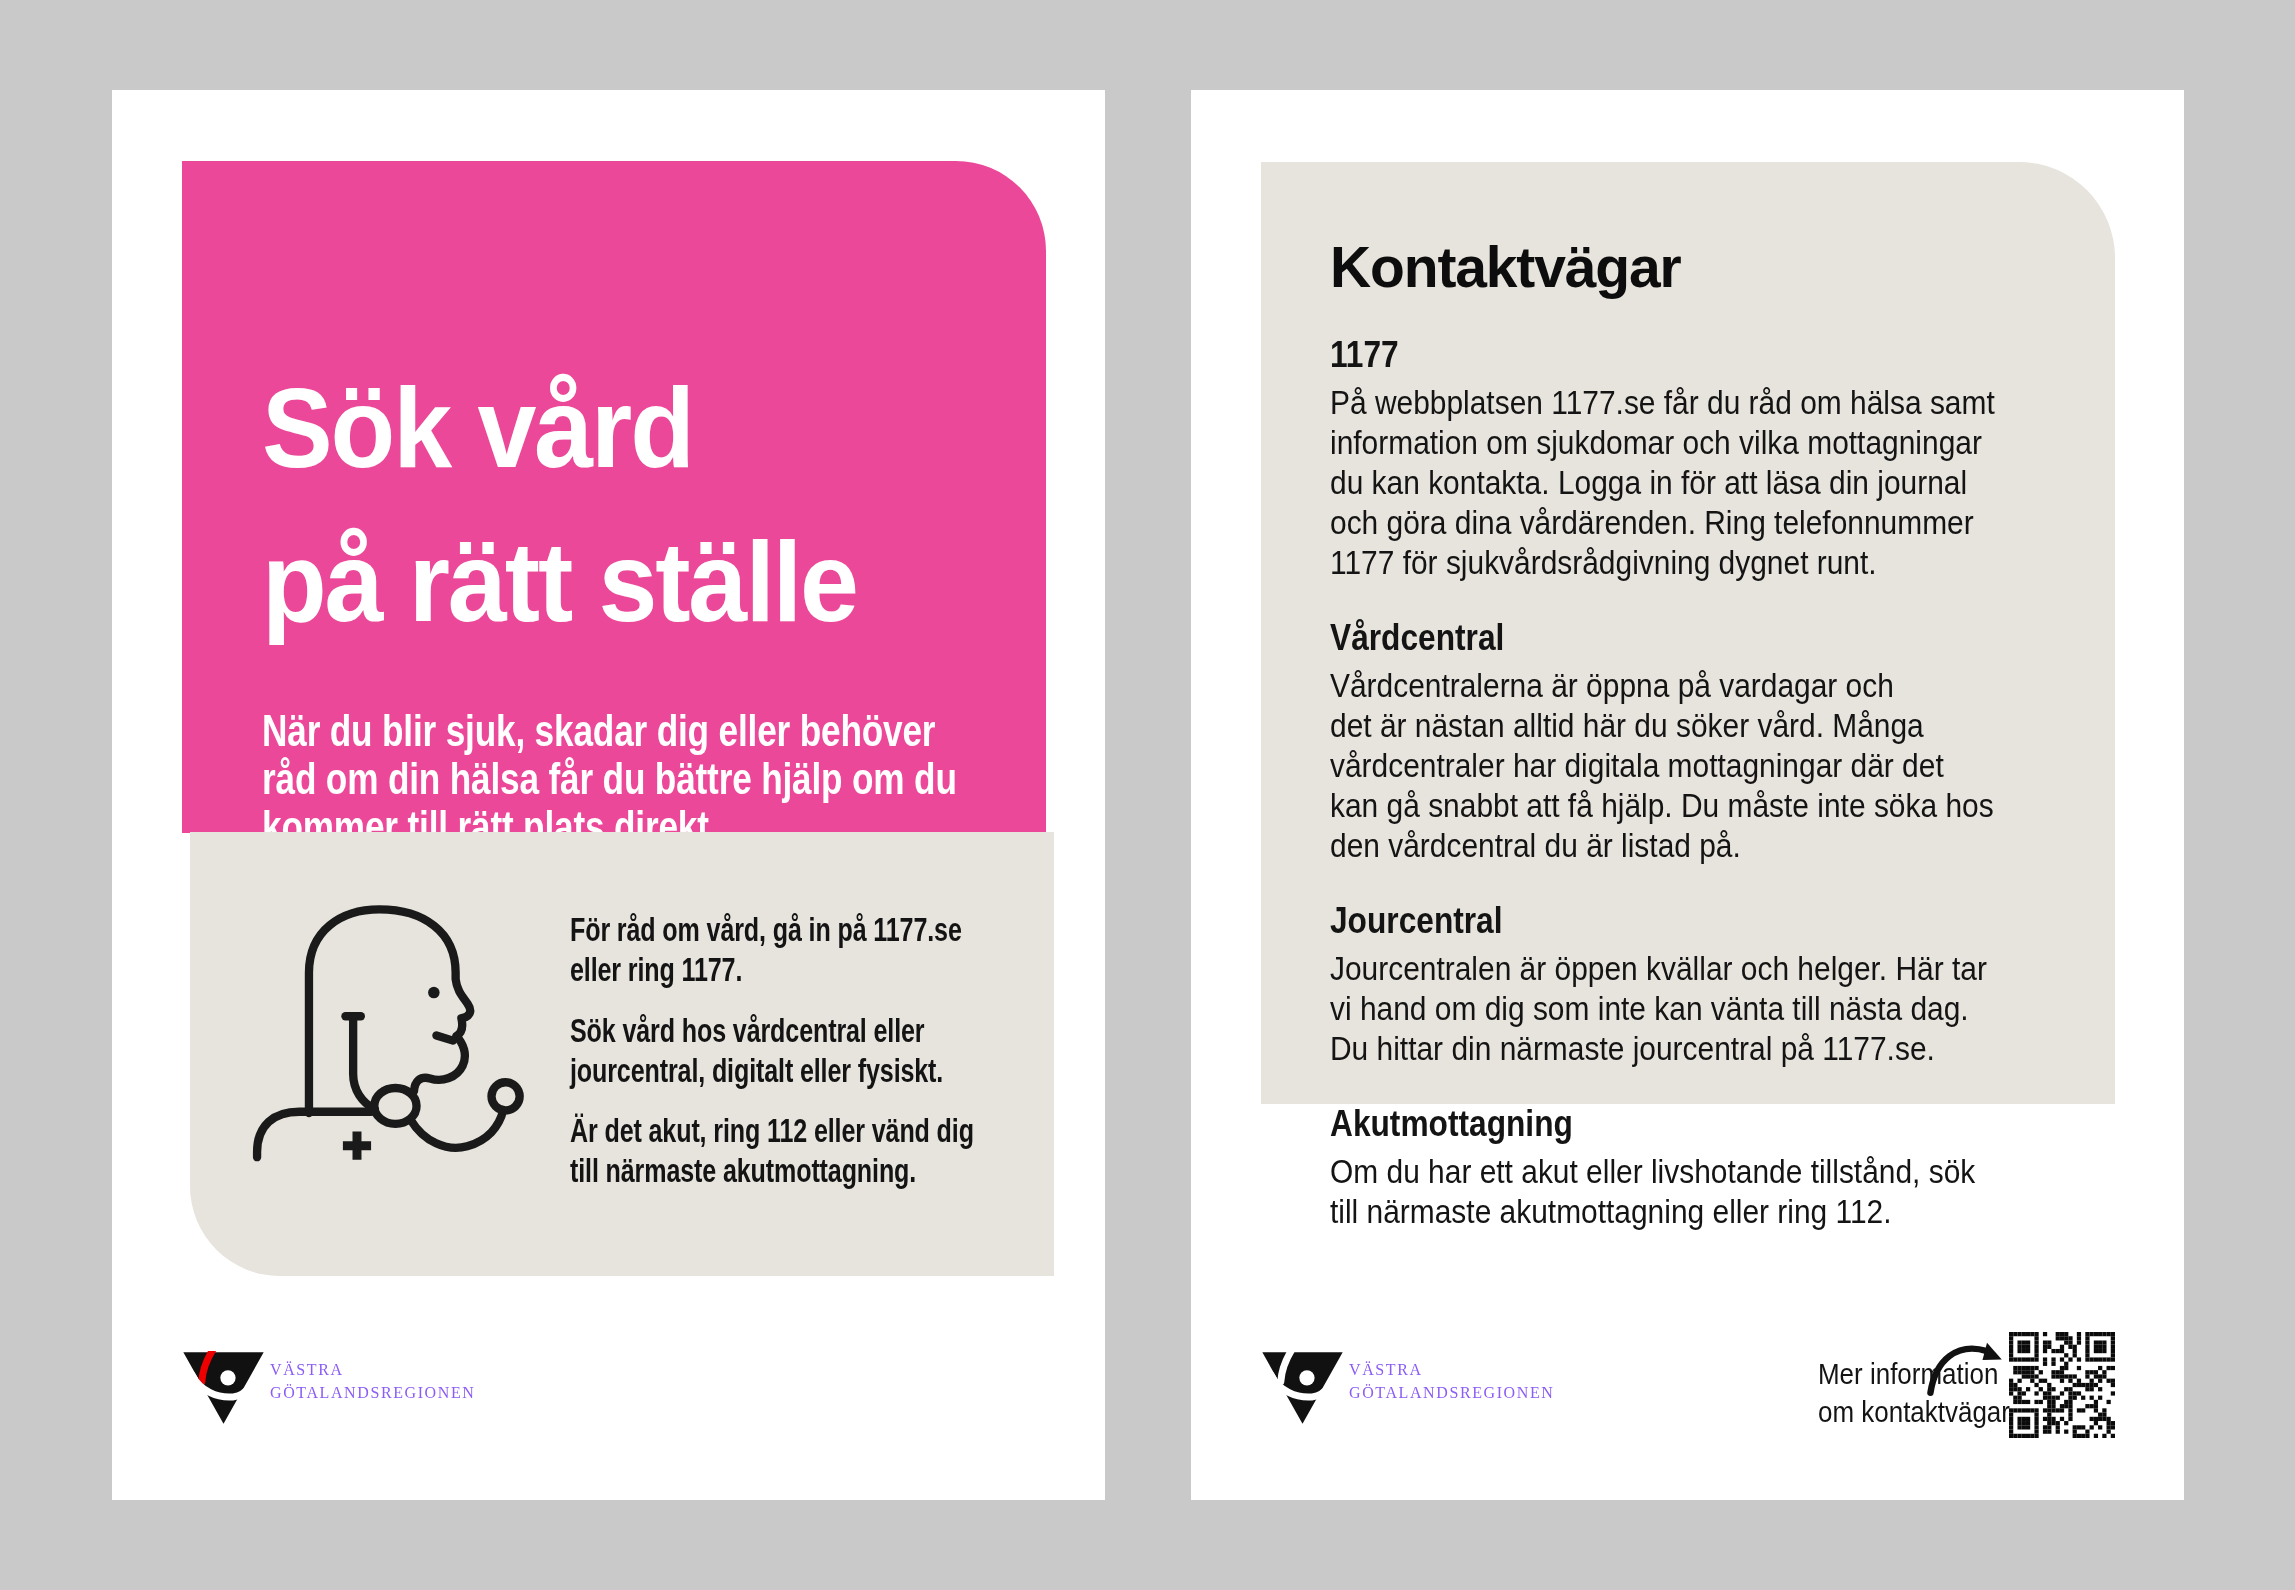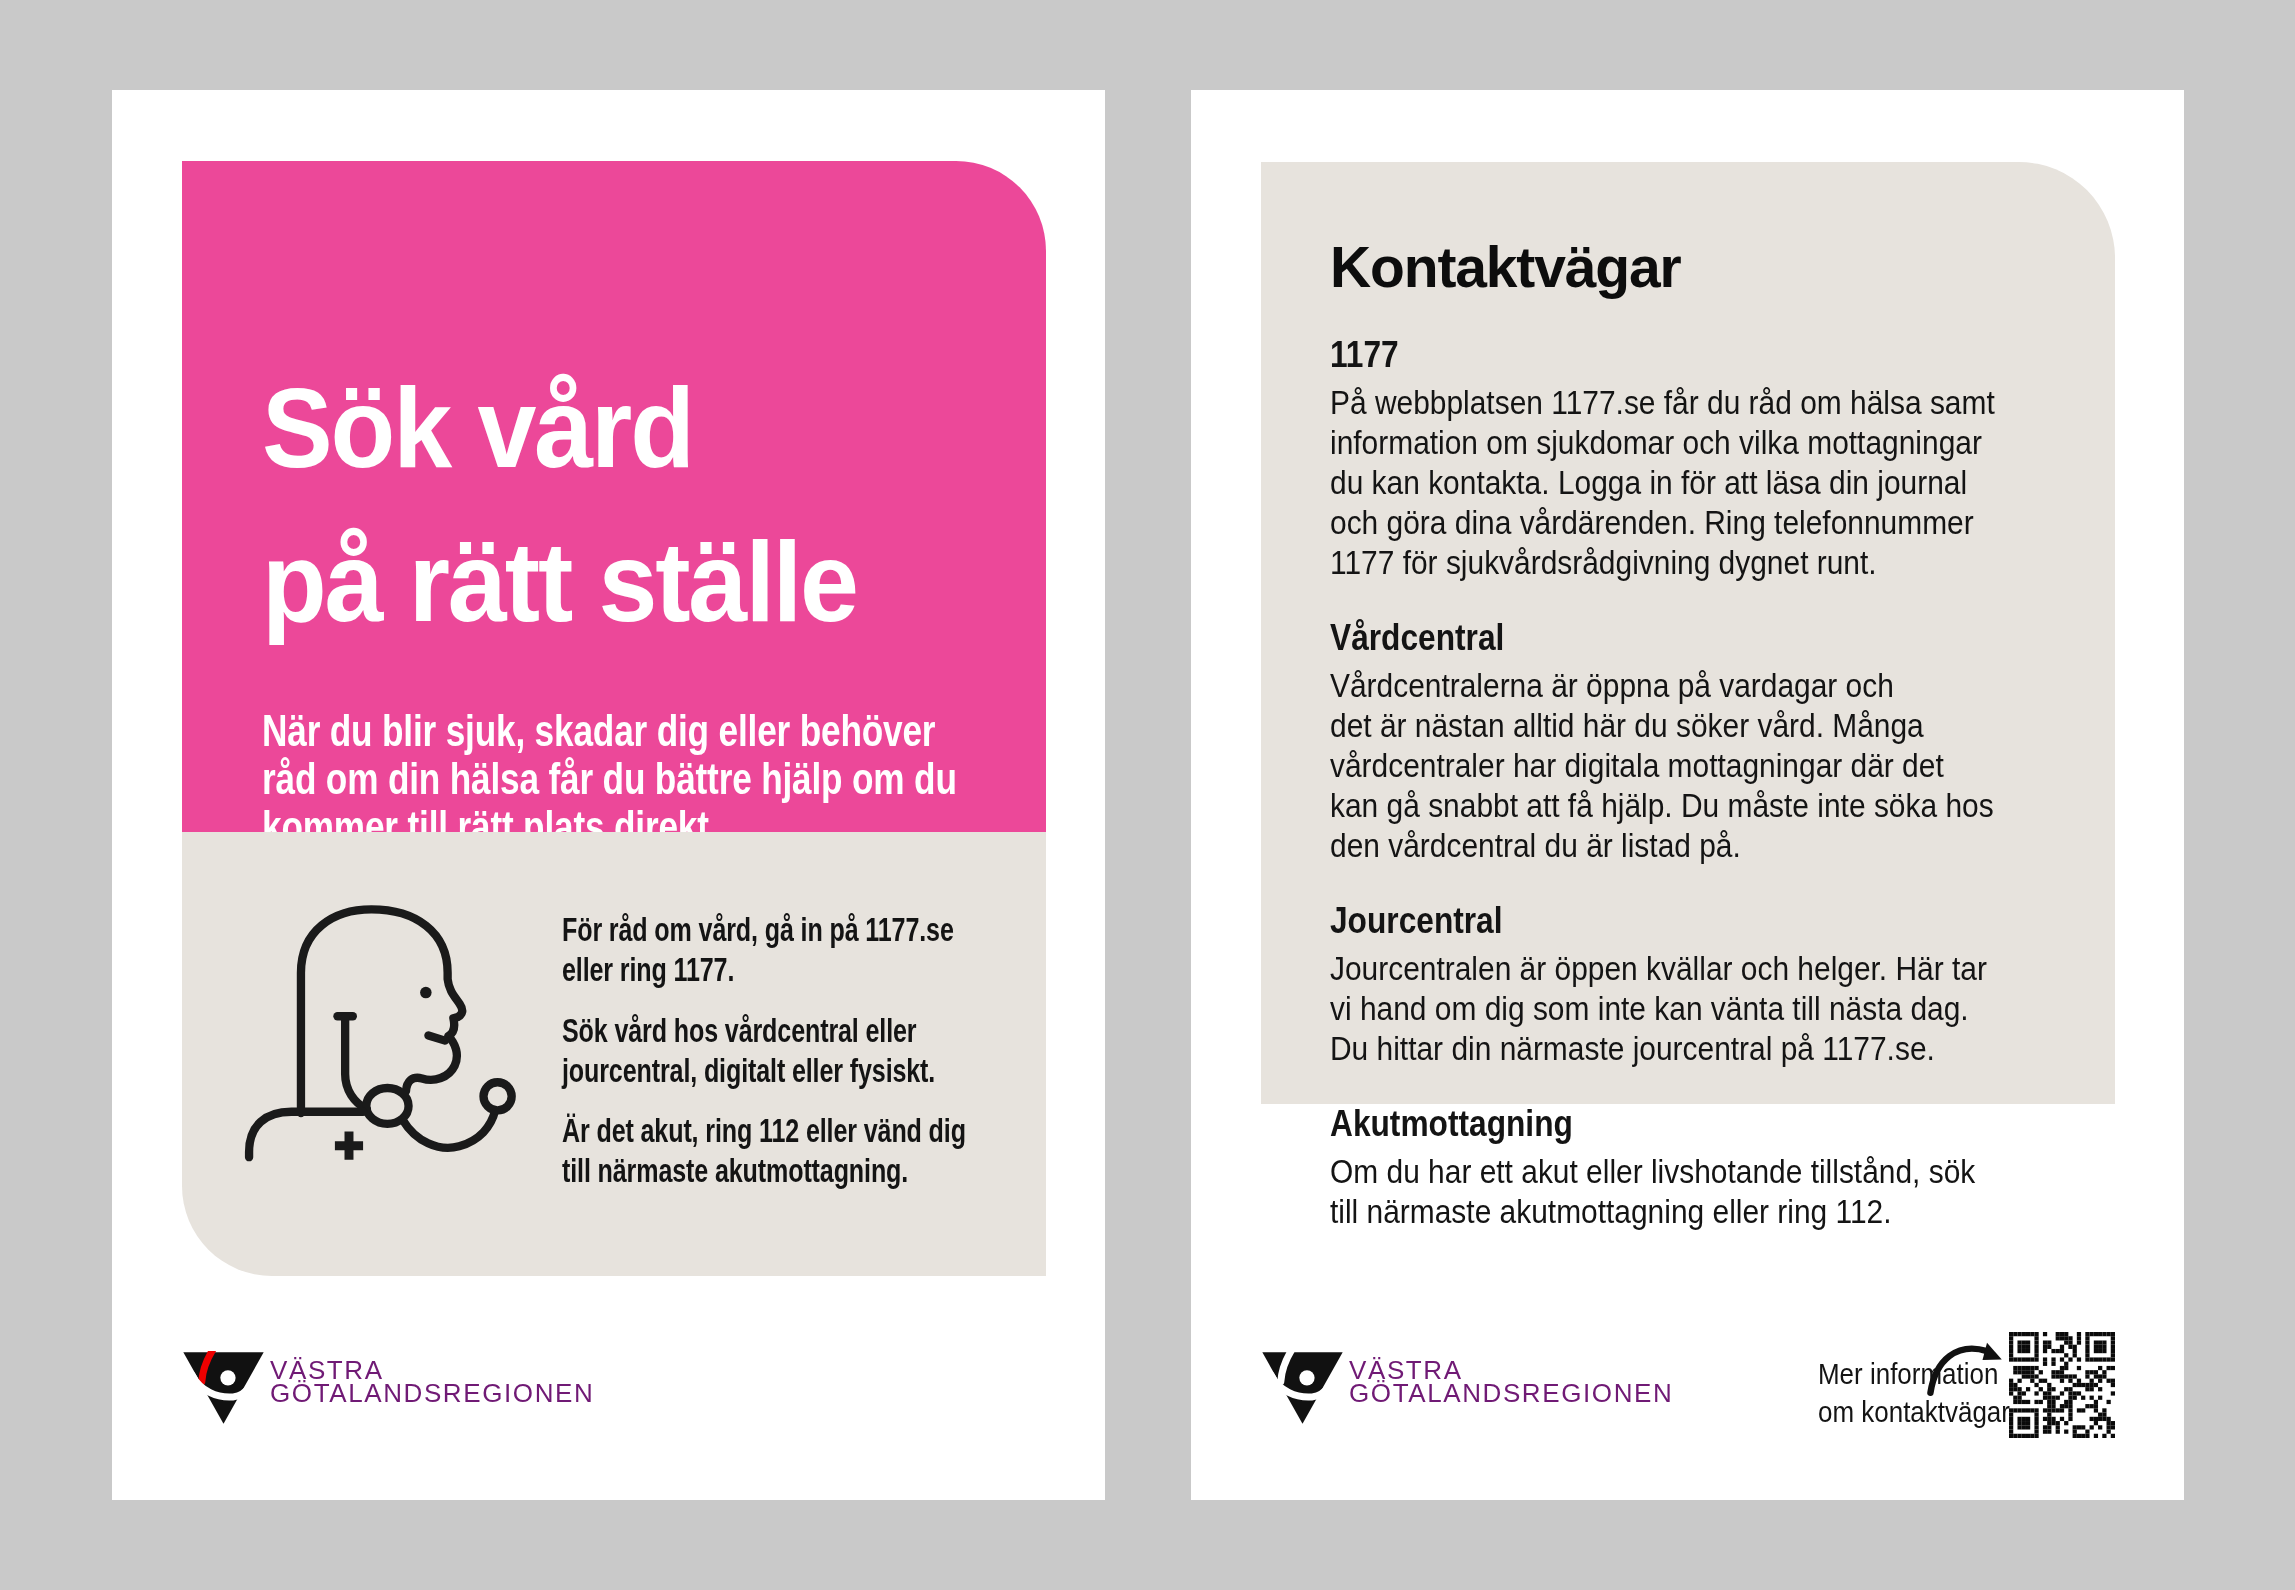--- a/index.html
+++ b/index.html
@@ -22,39 +22,39 @@
     position:absolute;left:80px;top:190px;
     font-size:114px;line-height:154px;font-weight:800;letter-spacing:-0.02em;
     color:#ffffff;transform:scaleX(.93);transform-origin:left top;
   }
   .hero-subtitle{
     position:absolute;left:80px;top:546px;
     font-size:44px;line-height:48px;font-weight:600;letter-spacing:-0.005em;
     color:#ffffff;transform:scaleX(.80);transform-origin:left top;
   }
   .info-panel{
-    position:absolute;left:70px;top:742px;width:864px;height:444px;
+    position:absolute;left:78px;top:742px;width:864px;height:444px;
     border-radius:0 0 0 90px;
   }
   .doctor{position:absolute;left:59px;top:69px;width:289px;height:269px;}
   .info-text{
     position:absolute;left:380px;top:78px;
     font-size:33px;line-height:40px;font-weight:700;letter-spacing:-0.005em;
     transform:scaleX(.76);transform-origin:left top;
   }
   .info-text .para{margin:0 0 20.5px 0;}
   .ln{white-space:nowrap;}
 
   
   .brand{position:absolute;left:70px;top:1261px;width:487px;height:83px;}
   .brand .mark{position:absolute;left:0;top:0;width:83px;height:74px;}
   .brand .brand-text{
     position:absolute;left:88px;top:8.3px;
-    font-family:Liberation Sans, sans-serif;
-    font-size:26px;line-height:22.4px;letter-spacing:1.6px;font-weight:400;color:#701a75;
+    font-family:Liberation Serif, serif;
+    font-size:16px;line-height:22.4px;letter-spacing:1.6px;font-weight:400;color:#8b5cf6;
   }
 
   
   .contact-panel{
     position:absolute;left:70px;top:72px;width:854px;height:942px;
     border-radius:0 96px 0 0;
     padding:73px 0 0 69px;box-sizing:border-box;
   }
   .contact-heading{
     margin:0;font-size:57px;line-height:64px;font-weight:800;letter-spacing:-0.02em;color:#0d0d0d;

